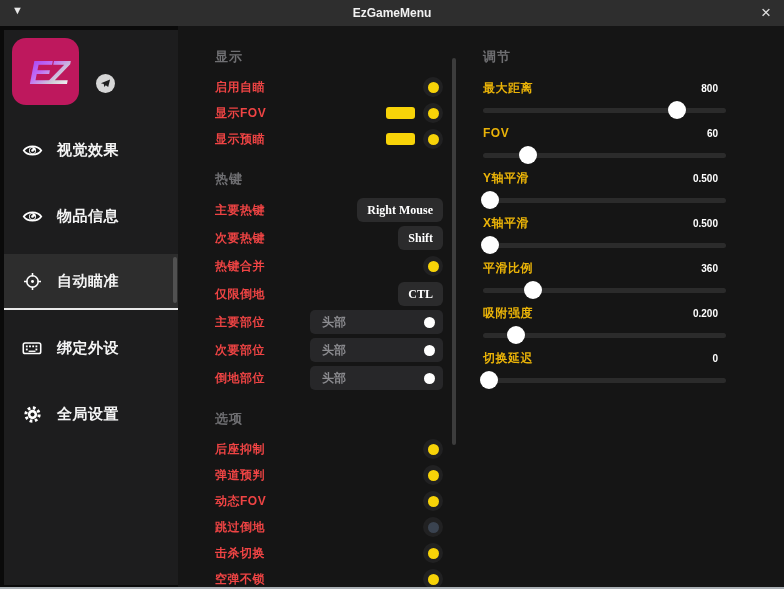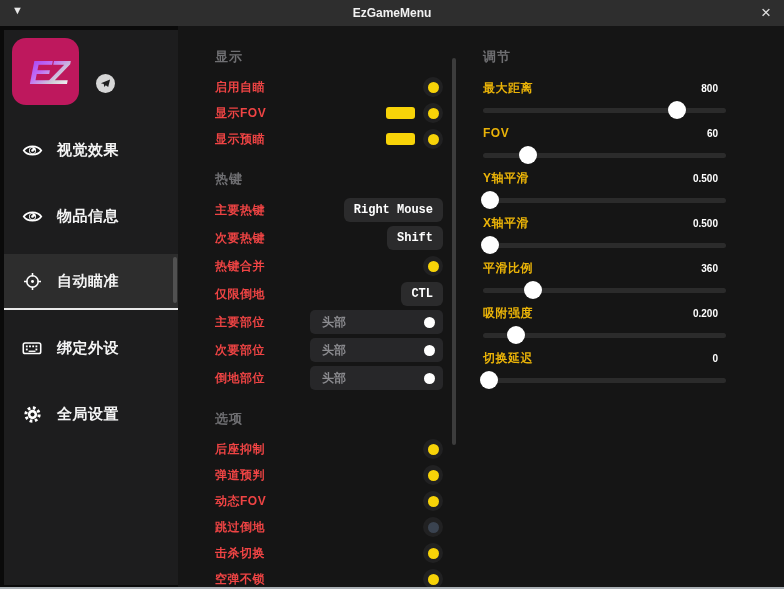--- a/index.html
+++ b/index.html
@@ -44,21 +44,21 @@
   .mrow { width:228px; display:flex; align-items:center; height:26px; }
   .section.sec-hotkeys .mrow { height:28px; }
   .mlabel { color:#ef4444; font-size:12px; font-weight:700; letter-spacing:.5px; }
   .mctrl { margin-left:auto; display:flex; align-items:center; gap:8px; }
 
   .toggle { width:20px; height:20px; border-radius:50%; background:#212122; display:flex; align-items:center;
             justify-content:center; cursor:pointer; }
   .toggle .dot { width:11px; height:11px; border-radius:50%; }
   .swatch { width:29px; height:12px; border-radius:3px; cursor:pointer; }
   .hk-btn { height:24px; padding:0 10px; border:none; border-radius:6px; background:#2b2b2c; color:#fff;
-            font-size:12px; font-weight:700; font-family:Liberation Mono, monospace; display:flex; align-items:center; cursor:pointer; }
+            font-size:12px; font-weight:700; font-family:Liberation Serif, serif; display:flex; align-items:center; cursor:pointer; }
   .sel { width:133px; height:24px; border-radius:5px; background:#272729; display:flex; align-items:center;
          padding:0 8px 0 12px; cursor:pointer; }
   .sel-val { color:#8b8b8f; font-size:12px; font-weight:700; }
   .sel-dot { margin-left:auto; width:11px; height:11px; border-radius:50%; background:#ffffff; }
 
   .mid-scrollbar { position:absolute; left:274px; top:32px; width:4px; height:387px; background:#3c3c3c; border-radius:2px; }
 
   
   .col-right { position:absolute; left:305px; top:0; width:243px; bottom:0; padding-top:18px; }
   .sgroup { width:243px; }

